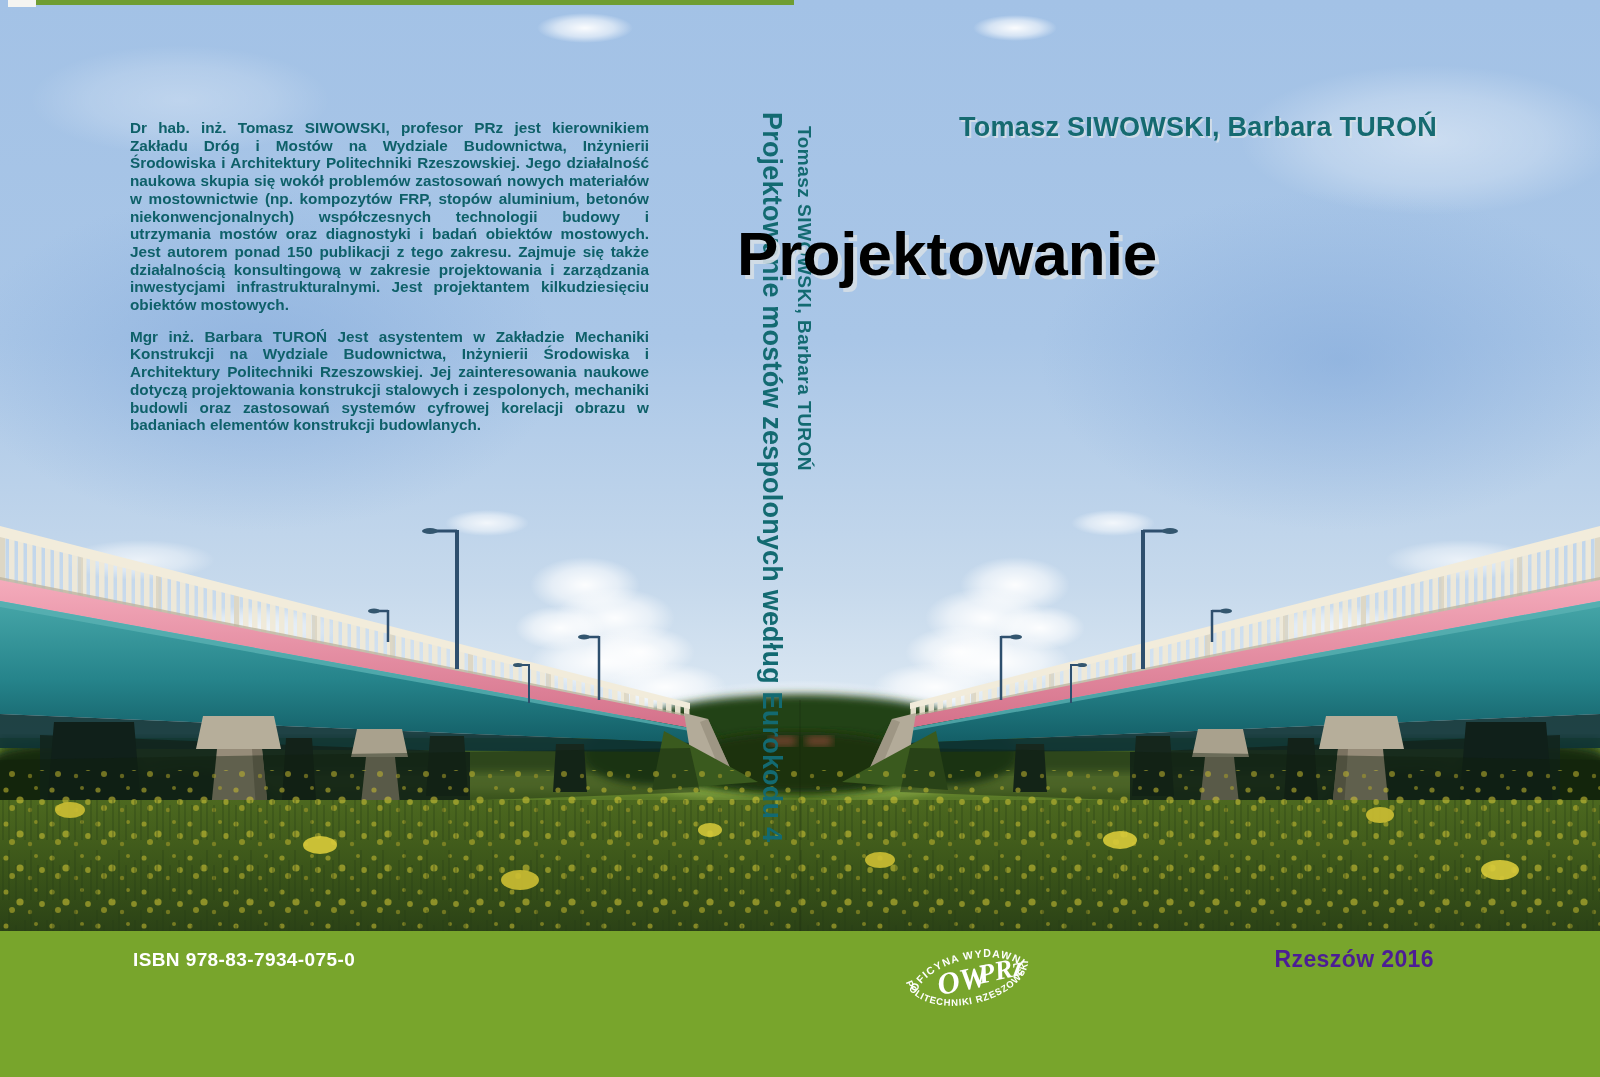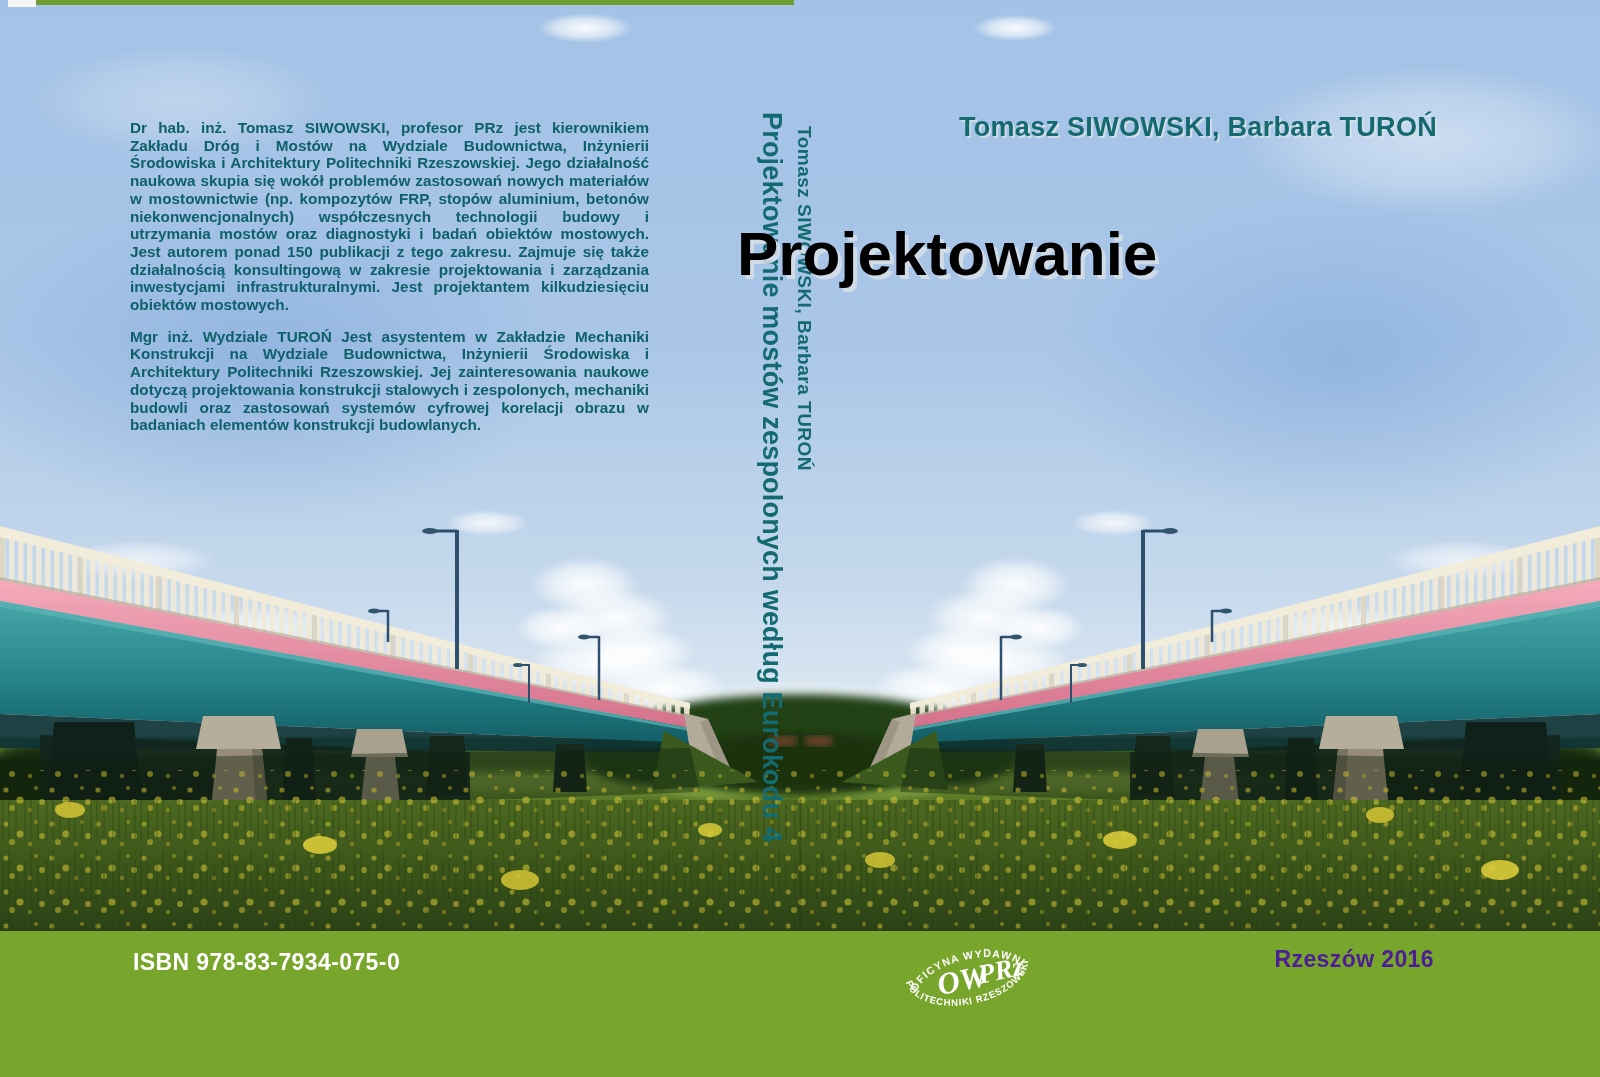--- a/index.html
+++ b/index.html
@@ -40,21 +40,21 @@
     color:#000000;font-size:62px;line-height:55px;font-weight:bold;
     text-shadow:4px 4px 0 rgba(213,222,230,.9);
   }
   
   .bottom-band{
     position:absolute;left:0;top:931px;width:1600px;height:146px;
     background:#78a52c;
   }
   .isbn{
     position:absolute;left:133px;top:18px;color:#ffffff;
-    font-size:23px;font-weight:bold;letter-spacing:.4px;
+    font-size:19px;font-weight:bold;letter-spacing:.4px;
   }
   .city-year{
     position:absolute;right:166px;top:15px;color:#4c1d95;
     font-size:23px;font-weight:bold;letter-spacing:.4px;
   }
   .publisher-logo{position:absolute;left:896px;top:5px;}
 </style>
 </head>
 <body>
 
@@ -239,21 +239,21 @@
       <ellipse cx="1500" cy="870" rx="19" ry="10" fill="#d9cb3a" opacity=".9"></ellipse>
       <rect x="799" y="700" width="2" height="231" fill="#14230c" opacity=".18"></rect>
     </g>
 
     <rect x="36" y="0" width="758" height="5" fill="#6f9d32"></rect>
     <rect x="8" y="0" width="28" height="7" fill="#f4f4f1"></rect>
   </svg>
 
   <div class="back-bio">
     <p><b>Dr hab. inż. Tomasz SIWOWSKI, profesor PRz</b><span> jest kierownikiem Zakładu Dróg i Mostów na Wydziale Budownictwa, Inżynierii Środowiska i Architektury Politechniki Rzeszowskiej. Jego działalność naukowa skupia się wokół problemów zastosowań nowych materiałów w mostownictwie (np. kompozytów FRP, stopów aluminium, betonów niekonwencjonalnych) współczesnych technologii budowy i utrzymania mostów oraz diagnostyki i badań obiektów mostowych. Jest autorem ponad 150 publikacji z tego zakresu. Zajmuje się także działalnością konsultingową w zakresie projektowania i zarządzania inwestycjami infrastrukturalnymi. Jest projektantem kilkudziesięciu obiektów mostowych.</span></p>
-    <p><b>Mgr inż. Wydziale TUROŃ</b><span> Jest asystentem w Zakładzie Mechaniki Konstrukcji na Wydziale Budownictwa, Inżynierii Środowiska i Architektury Politechniki Rzeszowskiej. Jej zainteresowania naukowe dotyczą projektowania konstrukcji stalowych i zespolonych, mechaniki budowli oraz zastosowań systemów cyfrowej korelacji obrazu w badaniach elementów konstrukcji budowlanych.</span></p>
+    <p><b>Mgr inż. Barbara TUROŃ</b><span> Jest asystentem w Zakładzie Mechaniki Konstrukcji na Wydziale Budownictwa, Inżynierii Środowiska i Architektury Politechniki Rzeszowskiej. Jej zainteresowania naukowe dotyczą projektowania konstrukcji stalowych i zespolonych, mechaniki budowli oraz zastosowań systemów cyfrowej korelacji obrazu w badaniach elementów konstrukcji budowlanych.</span></p>
   </div>
 
   <div class="spine">
     <span class="spine-authors">Tomasz SIWOWSKI, Barbara TUROŃ</span>
     <span class="spine-title">Projektowanie mostów zespolonych według Eurokodu 4</span>
   </div>
 
   <div class="front-authors">Tomasz SIWOWSKI, Barbara TUROŃ</div>
   <div class="front-title">
     <div>Projektowanie</div>

